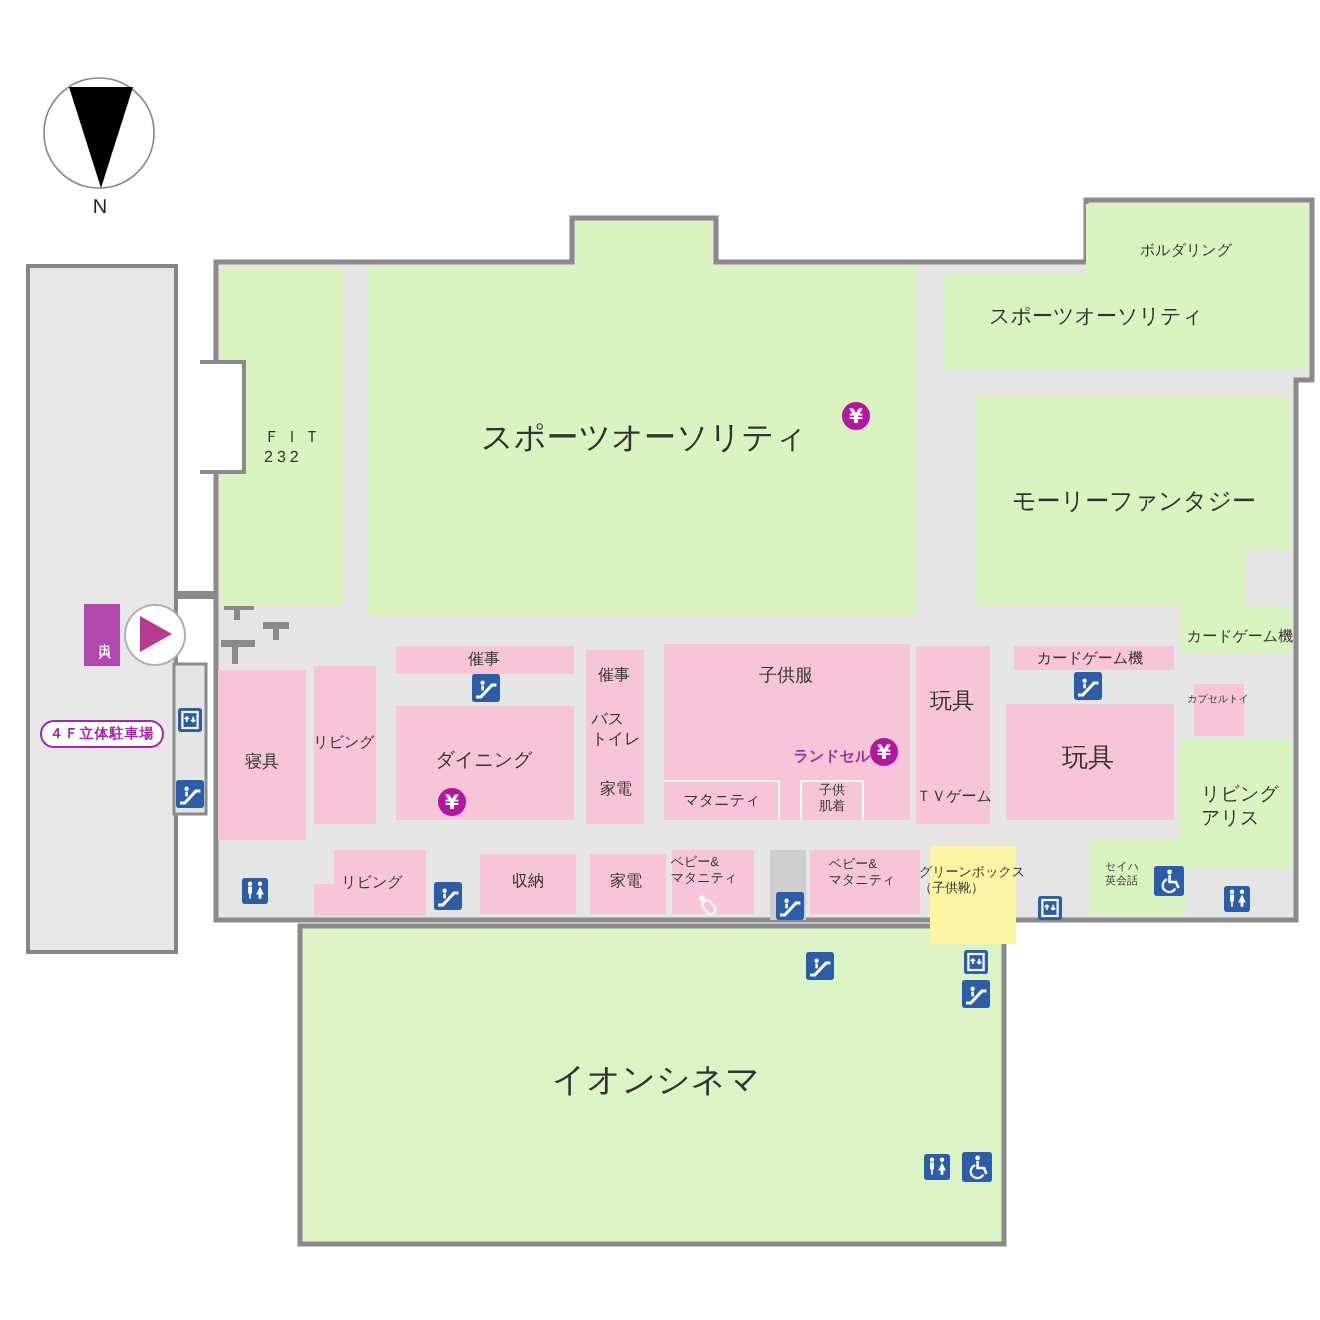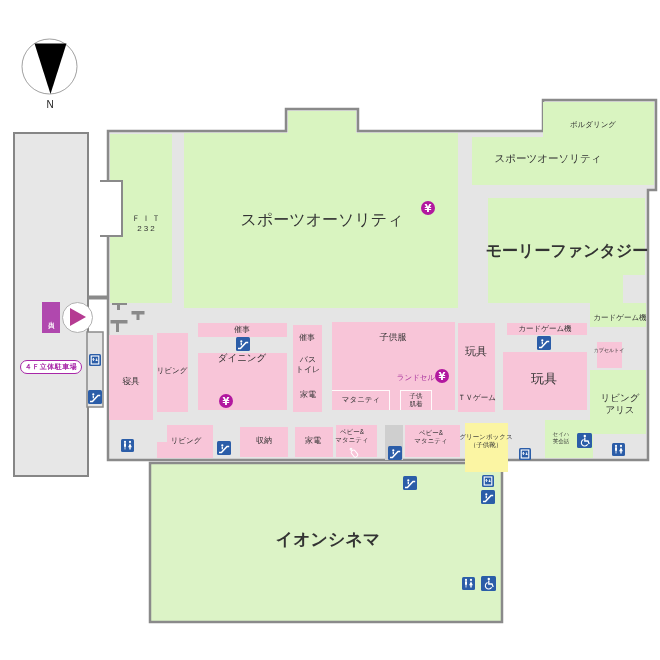--- a/index.html
+++ b/index.html
@@ -1,21 +1,21 @@
 <!DOCTYPE html>
 <html><head>
 <meta charset="utf-8">
 <style>
   html,body{margin:0;padding:0;background:#fff;}
   #map{position:relative;width:660px;height:660px;background:#fff;overflow:hidden;
        font-family:"Liberation Sans","DejaVu Sans",sans-serif;}
   #base{position:absolute;left:0;top:0;z-index:0;}
   .block{position:absolute;z-index:1;}
   .lbl{position:absolute;z-index:3;transform:translate(-50%,-50%);
-       text-align:center;color:#333;line-height:1.25;white-space:nowrap;}
+       color:#333;line-height:1.25;white-space:nowrap;}
   .icon{position:absolute;z-index:3;}
   .icon svg{display:block;width:100%;height:100%;}
   #notch{position:absolute;left:100px;top:180px;width:23px;height:57px;z-index:2;
          background:#fff;box-sizing:border-box;
          border-top:2.5px solid #8a8a8a;border-right:2.5px solid #8a8a8a;border-bottom:2.5px solid #8a8a8a;}
   #entrance-badge{position:absolute;left:42px;top:302px;width:18px;height:31px;z-index:3;
          background:#b048ae;color:#fff;writing-mode:vertical-rl;text-orientation:upright;
          font-size:6.5px;letter-spacing:1px;display:flex;align-items:center;justify-content:center;}
   #entrance-arrow{position:absolute;left:62px;top:302px;width:29px;height:29px;z-index:3;
          background:#fff;border:1px solid #b0b0b0;border-radius:50%;}
@@ -103,21 +103,21 @@
       <div class="lbl" style="left: 147px; top: 224px; font-size: 8px; letter-spacing: 2px;">
         <div>ＦＩＴ</div>
         <div>232</div>
       </div>
       <div class="lbl" style="left: 593px; top: 125px; font-size: 7.5px;">
         <div>ボルダリング</div>
       </div>
       <div class="lbl" style="left: 548px; top: 159px; font-size: 10.5px;">
         <div>スポーツオーソリティ</div>
       </div>
-      <div class="lbl" style="left: 567px; top: 251px; font-size: 16px; font-weight: bold;">
+      <div class="lbl" style="left: 567px; top: 251px; font-size: 12px;">
         <div>モーリーファンタジー</div>
       </div>
       <div class="lbl" style="left: 620px; top: 318px; font-size: 7.5px;">
         <div>カードゲーム機</div>
       </div>
       <div class="lbl" style="left: 545px; top: 329px; font-size: 7.5px;">
         <div>カードゲーム機</div>
       </div>
       <div class="lbl" style="left: 544px; top: 379px; font-size: 13px;">
         <div>玩具</div>
@@ -131,34 +131,34 @@
       <div class="lbl" style="left: 609px; top: 350px; font-size: 5px;">
         <div>カプセルトイ</div>
       </div>
       <div class="lbl" style="left: 620px; top: 404px; font-size: 9.5px;">
         <div>リビング</div>
         <div>アリス</div>
       </div>
       <div class="lbl" style="left: 393px; top: 338px; font-size: 9px;">
         <div>子供服</div>
       </div>
-      <div class="lbl" style="left: 416px; top: 378px; font-size: 7.5px; color: rgb(167, 48, 156);">
+      <div class="lbl" style="left: 416px; top: 378px; font-size: 7.5px; color: rgb(167, 48, 156); font-weight: bold;">
         <div>ランドセル</div>
       </div>
       <div class="lbl" style="left: 361px; top: 400px; font-size: 7.5px;">
         <div>マタニティ</div>
       </div>
       <div class="lbl" style="left: 416px; top: 400px; font-size: 6.5px;">
         <div>子供</div>
         <div>肌着</div>
       </div>
       <div class="lbl" style="left: 242px; top: 330px; font-size: 8px;">
         <div>催事</div>
       </div>
-      <div class="lbl" style="left: 242px; top: 358px; font-size: 9.5px;">
+      <div class="lbl" style="left: 242px; top: 381px; font-size: 9.5px;">
         <div>ダイニング</div>
       </div>
       <div class="lbl" style="left: 307px; top: 338px; font-size: 8px;">
         <div>催事</div>
       </div>
       <div class="lbl" style="left: 308px; top: 365px; font-size: 8px;">
         <div>バス</div>
         <div>トイレ</div>
       </div>
       <div class="lbl" style="left: 308px; top: 395px; font-size: 8px;">
@@ -188,21 +188,21 @@
         <div>マタニティ</div>
       </div>
       <div class="lbl" style="left: 486px; top: 441px; font-size: 6.5px;">
         <div>グリーンボックス</div>
         <div>（子供靴）</div>
       </div>
       <div class="lbl" style="left: 561px; top: 438px; font-size: 5.5px;">
         <div>セイハ</div>
         <div>英会話</div>
       </div>
-      <div class="lbl" style="left: 328px; top: 540px; font-size: 17px; font-weight: bold;">
+      <div class="lbl" style="left: 328px; top: 540px; font-size: 17px;">
         <div>イオンシネマ</div>
       </div>
     </div>
   <div id="icons-mount">
       <div class="icon" style="left: 421px; top: 201px; width: 14px; height: 14px;">
         <svg viewBox="0 0 14 14">
           <circle cx="7" cy="7" r="7" fill="#b2189f"></circle>
           <text x="7" y="10.6" text-anchor="middle" font-size="10" font-weight="bold" fill="#fff" font-family="'DejaVu Sans',sans-serif">¥</text>
         </svg>
       </div>

